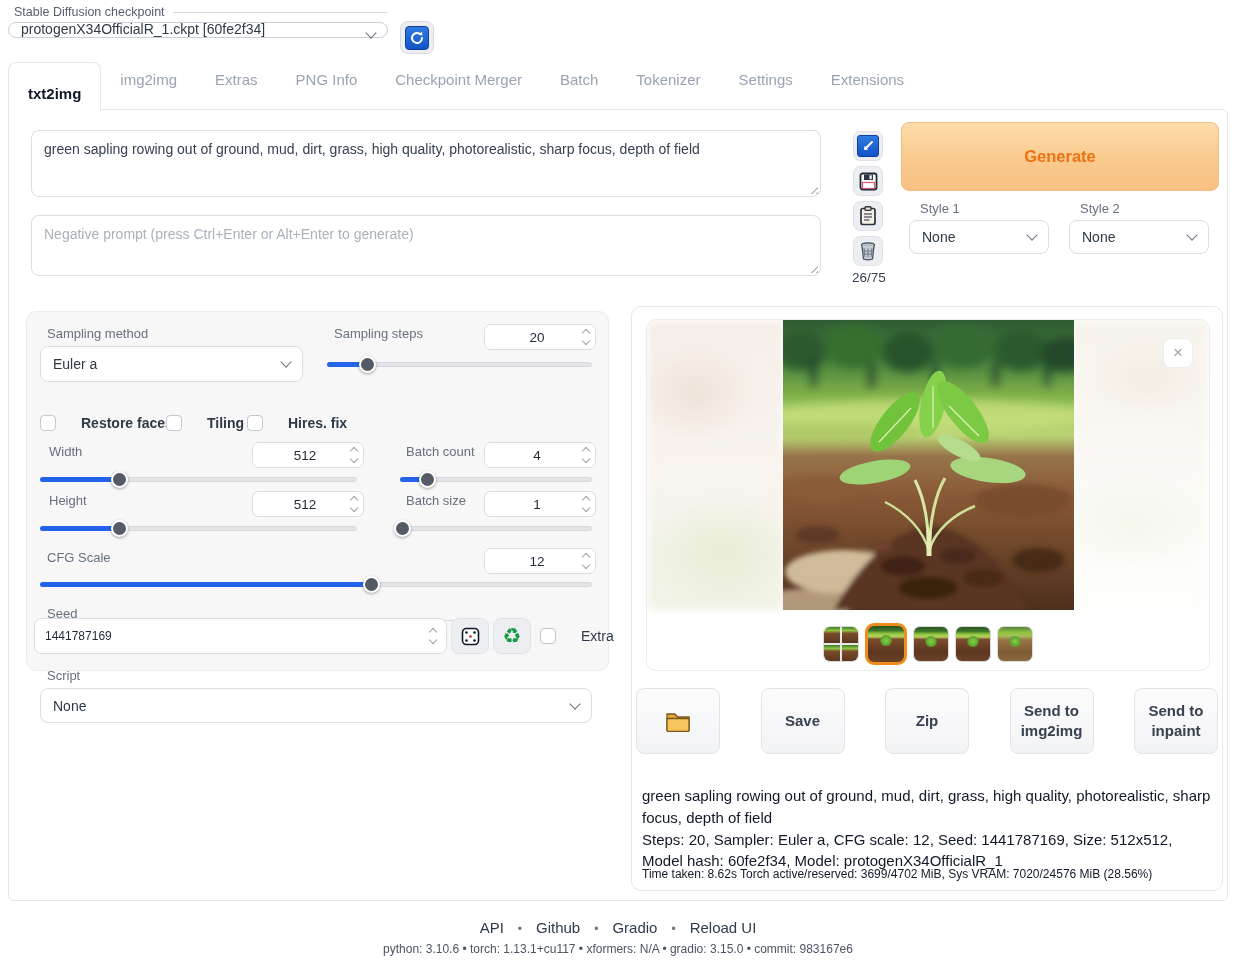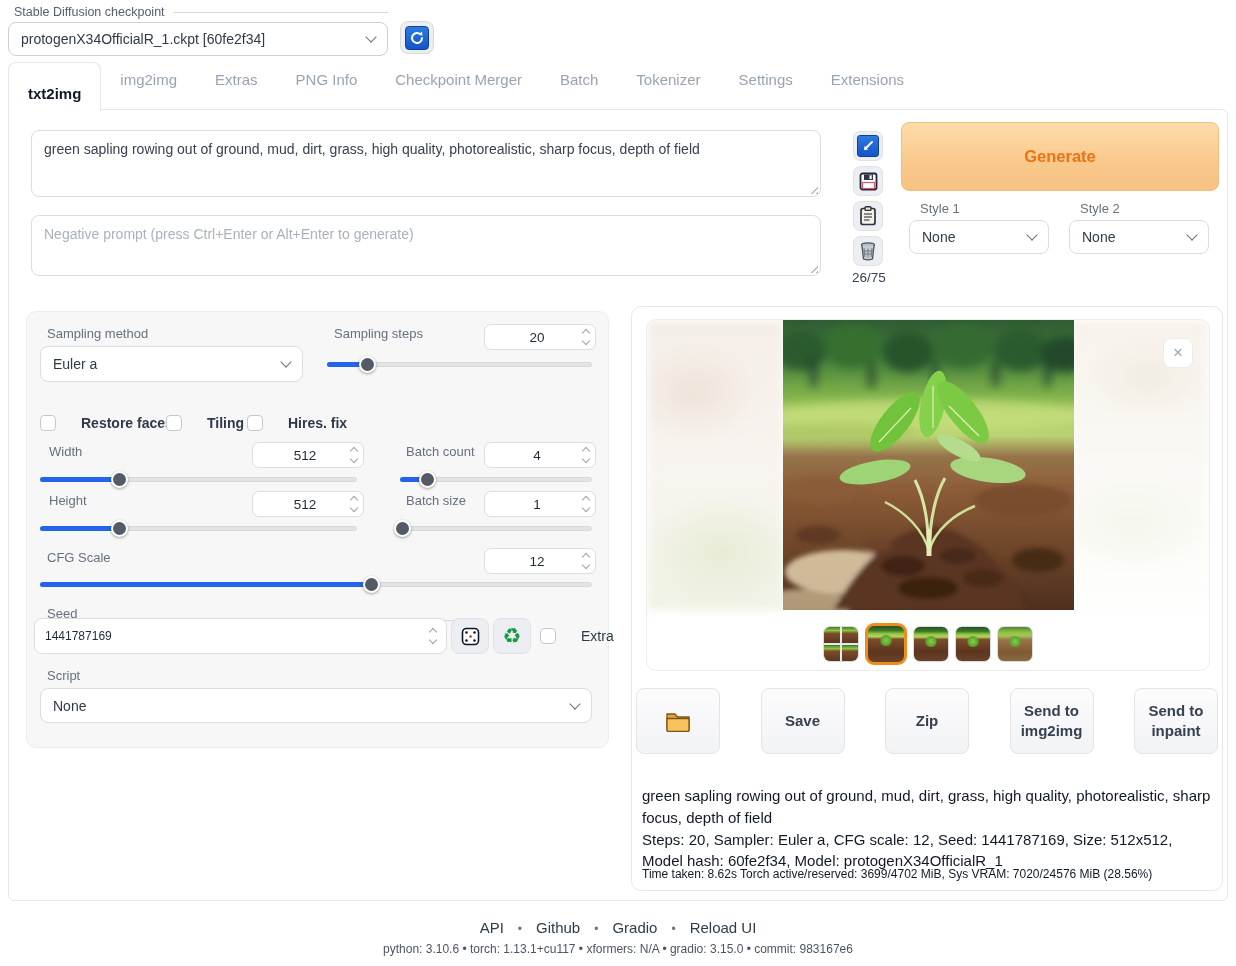--- a/index.html
+++ b/index.html
@@ -5,22 +5,22 @@
   * { margin:0; padding:0; box-sizing:border-box; }
   html,body { background:#fff; }
   body { font-family:"Liberation Sans","DejaVu Sans",sans-serif; color:#1f2937; }
   .page { position:relative; width:1236px; height:966px; background:#fff; overflow:hidden; }
 
   
   .ckpt-wrap { position:absolute; left:8px; top:4px; width:380px; }
   .ckpt-label-row { display:flex; align-items:center; padding:0 0 0 6px; height:16px; }
   .ckpt-label { font-size:12.5px; color:#55606e; white-space:nowrap; }
   .label-line { flex:1; border-top:1px solid #d6d9de; margin-left:8px; }
-  .ckpt-box { margin-top:2px; height:34px; background:#fff; border:1px solid #ccd0d6; border-radius:8px;
-              display:flex; align-items:center; padding:10px 12px; cursor:pointer; }
+  .ckpt-box { margin-top:2px; height:16px; background:#fff; border:1px solid #ccd0d6; border-radius:8px;
+              display:flex; align-items:flex-end; padding:0 12px; cursor:pointer; }
   .ckpt-value { font-size:14px; color:#2f3a48; flex:1; white-space:nowrap; overflow:hidden; }
   .chev-down { width:8px; height:8px; border-right:1.8px solid #6b7280; border-bottom:1.8px solid #6b7280;
                transform:rotate(45deg); margin-top:-4px; }
   .refresh-btn { position:absolute; left:400px; top:21px; width:34px; height:33px; background:#eceef2;
                  border:1px solid #d6d9df; border-radius:8px; display:flex; align-items:center; justify-content:center; cursor:pointer; }
   .refresh-inner { width:24px; height:24px; border-radius:4px; background:linear-gradient(180deg,#2e7ae0,#1355c8);
                    border:1px solid #0d3f9e; display:flex; align-items:center; justify-content:center; }
 
   
   .tabs { position:absolute; left:8px; top:76px; display:flex; align-items:flex-end; height:34px; z-index:3; }
@@ -51,21 +51,21 @@
     background:linear-gradient(180deg,#fddcab 0%,#f9c88b 60%,#f7c183 100%);
     border:1px solid #f2bd7f; border-radius:8px; color:#ed7211; font-weight:700; font-size:16.5px;
     display:flex; align-items:center; justify-content:center; cursor:pointer; }
 
   .style-label { position:absolute; font-size:13px; color:#67707e; }
   .select { position:absolute; height:34px; background:#fff; border:1px solid #dadde2; border-radius:8px;
             display:flex; align-items:center; padding:0 12px; cursor:pointer; font-size:14px; color:#2f3a48; }
   .select .sel-val { flex:1; }
 
   
-  .settings { position:absolute; left:17px; top:201px; width:583px; height:437px; background:#f7f7f8;
+  .settings { position:absolute; left:17px; top:201px; width:583px; height:360px; background:#f7f7f8;
               border:1px solid #ebecee; border-radius:10px; }
   .p-label { position:absolute; font-size:13px; color:#67707e; white-space:nowrap; }
   .num-input { position:absolute; height:26px; width:112px; background:#fff; border:1px solid #dadde2; border-radius:7px;
                display:flex; align-items:center; padding:0 6px; }
   .num-val { flex:1; text-align:center; font-size:13.5px; color:#1f2937; }
   .spinner { display:flex; flex-direction:column; gap:2px; align-items:center; cursor:pointer; }
   .sp-up { width:6px; height:6px; border-left:1.4px solid #9aa1ad; border-top:1.4px solid #9aa1ad; transform:rotate(45deg); }
   .sp-dn { width:6px; height:6px; border-right:1.4px solid #9aa1ad; border-bottom:1.4px solid #9aa1ad; transform:rotate(45deg); }
 
   .slider { position:absolute; height:16px; cursor:pointer; }

